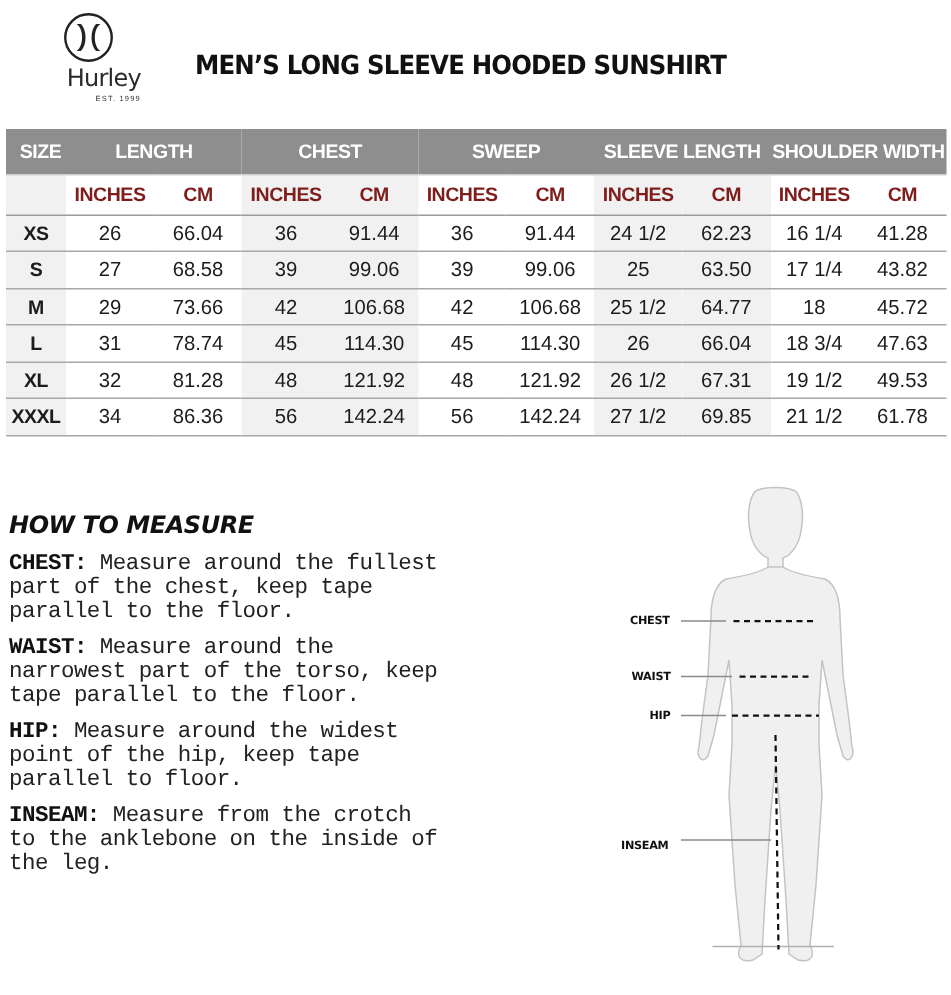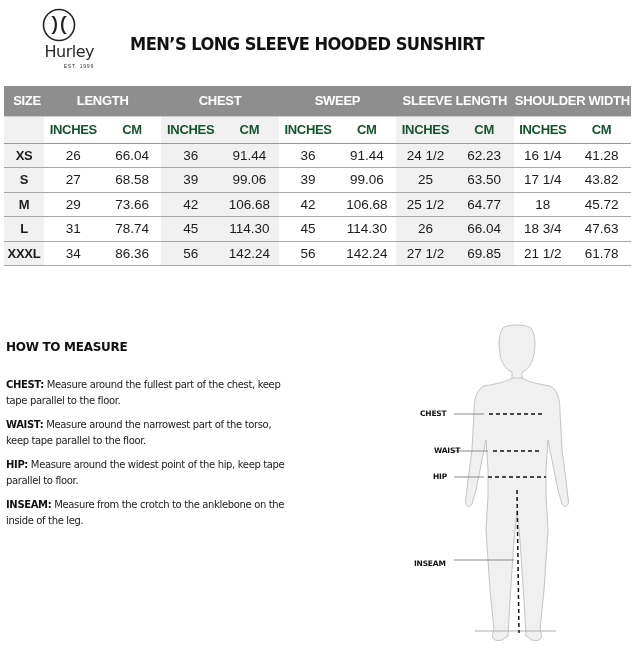--- a/index.html
+++ b/index.html
@@ -25,32 +25,32 @@
   }
   .size-table col.c-size { width: 40px; }
   .size-table th.group {
     background: #8e8e8e; color: #ffffff; font-weight: bold; font-size: 13px;
     height: 30px; letter-spacing: -0.3px;
     border-bottom: 1px solid #cfcfcf;
   }
   .size-table th.group.size-h { text-align: center; padding-left: 6px; }
   .size-table th.sub {
     font-weight: bold; font-size: 13px; height: 27px; text-align: center;
-    color: #14532d; border-bottom: 1.5px solid #9a9a9a; letter-spacing: -0.3px; margin-left: 33px;
+    color: #7f1d1d; border-bottom: 1.5px solid #9a9a9a; letter-spacing: -0.3px; margin-left: 33px;
   }
   .size-table td {
     text-align: center; font-size: 13.5px; height: 24.5px; color: #1c1c1c;
     border-bottom: 1.5px solid #a8a8a8;
   }
   .size-table td.size-cell { font-weight: bold; font-size: 13px; letter-spacing: -0.3px; }
   .shade { background: #f1f1f1; }
 
   .measure { position: absolute; left: 6px; top: 340px; width: 290px; font-family: "DejaVu Sans", sans-serif; }
-  .measure h2 { font-size: 12px; font-weight: bold; color: #111; margin-bottom: 23px; letter-spacing: -0.3px; }
-  .measure p { font-size: 10px; line-height: 16px; color: #222; margin-bottom: 8px; letter-spacing: -0.35px; }
+  .measure h2 { font-size: 16px; font-weight: bold; color: #111; margin-bottom: 9px; letter-spacing: -0.3px; font-style: italic; }
+  .measure p { font-size: 15px; line-height: 16px; color: #222; margin-bottom: 8px; letter-spacing: -0.35px; font-family: Liberation Mono, monospace; }
   .measure p b { font-weight: bold; color: #111; }
 
   .figure { position: absolute; left: 400px; top: 320px; width: 230px; height: 343px; }
   .fig-label { position: absolute; font-family: "DejaVu Sans", sans-serif; font-weight: bold; font-size: 7.5px; color: #111; letter-spacing: -0.2px; }
 </style>
 </head>
 <body>
 
 <div class="logo">
   <svg width="34" height="34" viewBox="0 0 34 34">
@@ -148,20 +148,33 @@
       <td class="shade">45</td>
       <td class="shade">114.30</td>
       <td>45</td>
       <td>114.30</td>
       <td class="shade">26</td>
       <td class="shade">66.04</td>
       <td>18 3/4</td>
       <td>47.63</td>
     </tr>
     <tr>
+      <td class="size-cell shade">XL</td>
+      <td>32</td>
+      <td>81.28</td>
+      <td class="shade">48</td>
+      <td class="shade">121.92</td>
+      <td>48</td>
+      <td>121.92</td>
+      <td class="shade">26 1/2</td>
+      <td class="shade">67.31</td>
+      <td>19 1/2</td>
+      <td>49.53</td>
+    </tr>
+    <tr>
       <td class="size-cell shade">XXXL</td>
       <td>34</td>
       <td>86.36</td>
       <td class="shade">56</td>
       <td class="shade">142.24</td>
       <td>56</td>
       <td>142.24</td>
       <td class="shade">27 1/2</td>
       <td class="shade">69.85</td>
       <td>21 1/2</td>
@@ -193,16 +206,16 @@
     <line x1="54" y1="131" x2="88" y2="131" stroke="#8a8a8a" stroke-width="1"></line>
     <line x1="54" y1="157" x2="84" y2="157" stroke="#8a8a8a" stroke-width="1"></line>
     <line x1="54" y1="240" x2="114" y2="240" stroke="#8a8a8a" stroke-width="1"></line>
 
     <line x1="89" y1="94" x2="145" y2="94" stroke="#111" stroke-width="1.5" stroke-dasharray="4,3"></line>
     <line x1="93" y1="131" x2="140" y2="131" stroke="#111" stroke-width="1.5" stroke-dasharray="4,3"></line>
     <line x1="88" y1="157" x2="146" y2="157" stroke="#111" stroke-width="1.5" stroke-dasharray="4,3"></line>
     <line x1="117" y1="170" x2="119" y2="313" stroke="#111" stroke-width="1.5" stroke-dasharray="4,3"></line>
   </svg>
   <span class="fig-label" style="left:20px; top:89px;">CHEST</span>
-  <span class="fig-label" style="left:21px; top:126px;margin-left:13px;">WAIST</span>
+  <span class="fig-label" style="left:21px; top:126px;">WAIST</span>
   <span class="fig-label" style="left:33px; top:152px;">HIP</span>
   <span class="fig-label" style="left:14px; top:239px;">INSEAM</span>
 </div>
 
 </body></html>

